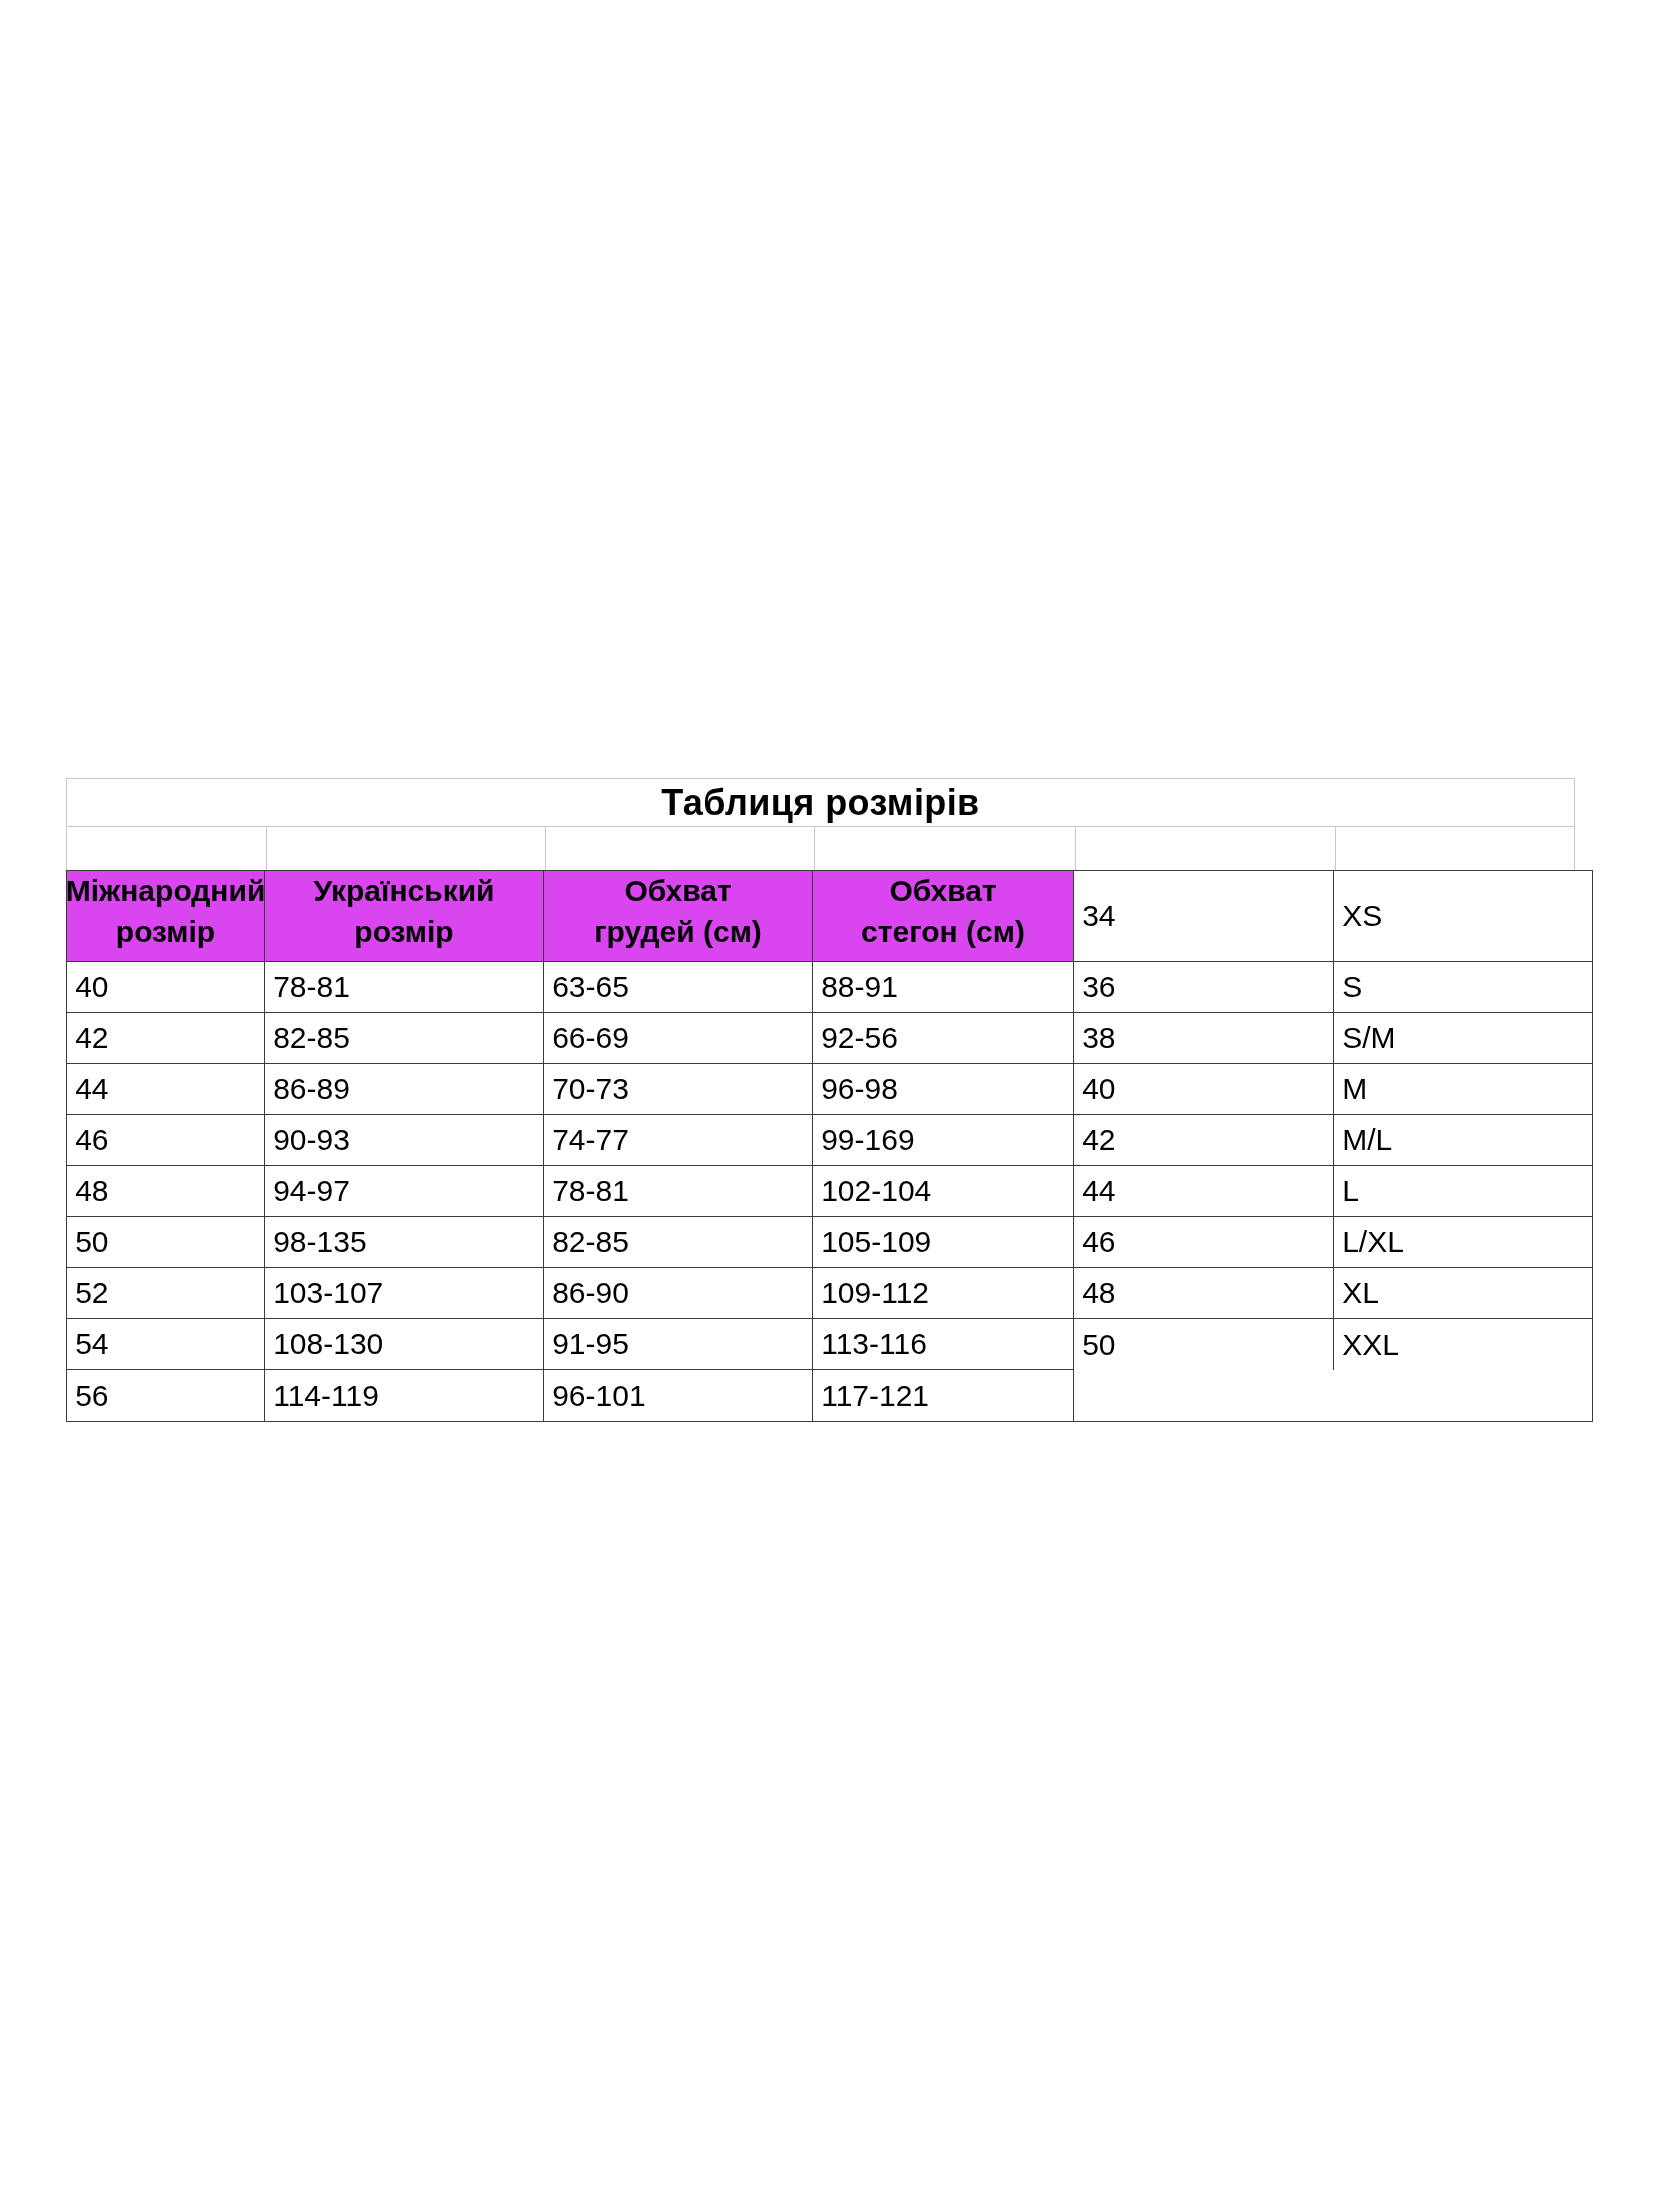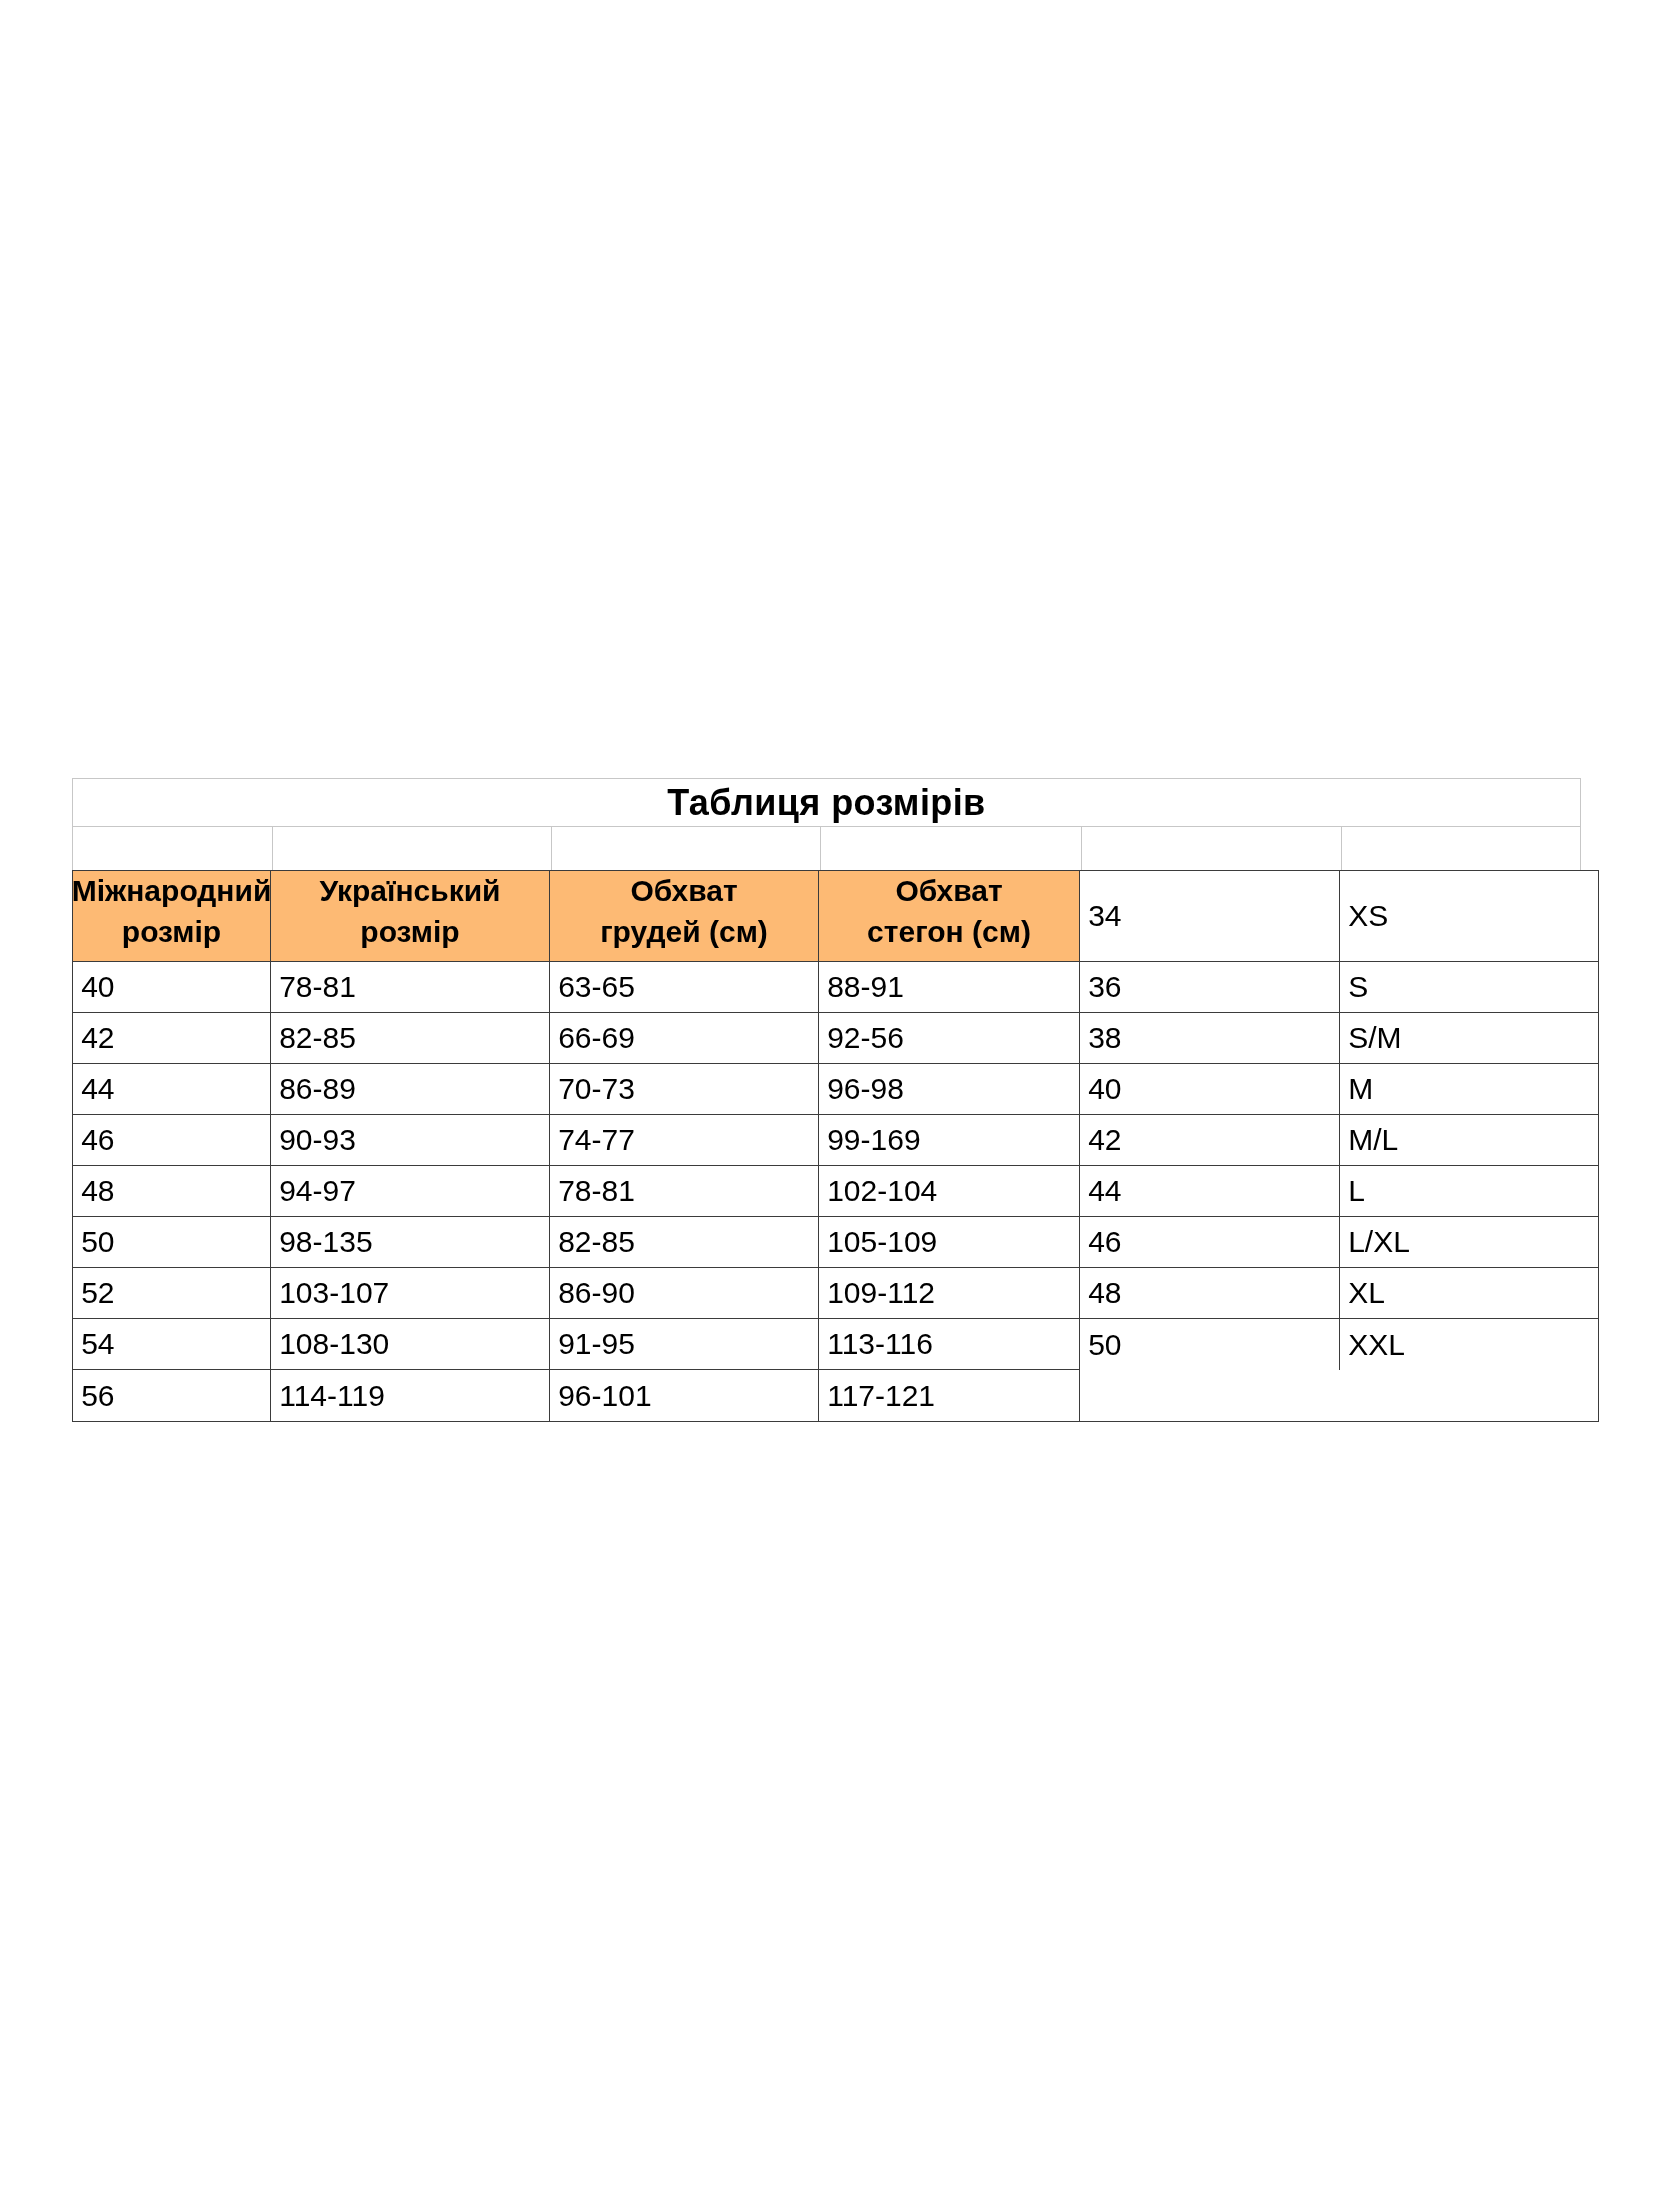--- a/index.html
+++ b/index.html
@@ -9,21 +9,21 @@
   }
   body {
     width: 1654px;
     height: 2205px;
     position: relative;
     font-family: "Liberation Sans", sans-serif;
     color: #000000;
   }
   .sheet {
     position: absolute;
-    left: 72px;
+    left: 66px;
     top: 778px;
     width: 1509px;
   }
   
   .title-row {
     box-sizing: border-box;
     height: 49px;
     border: 0.8px solid #c7c7c7;
     display: flex;
     align-items: center;
@@ -59,21 +59,21 @@
   .grid > div {
     box-sizing: border-box;
     height: 100%;
     border-right: 1.6px solid #3b3b3b;
     border-bottom: 1.6px solid #3b3b3b;
     overflow: hidden;
   }
   .grid > div:nth-child(6n) { border-right: none; }
   .grid > div:nth-last-child(-n+6) { border-bottom: none; }
   .h-cell {
-    background: #fdba74;
+    background: #d946ef;
     display: flex;
     align-items: flex-end;
     justify-content: center;
     text-align: center;
     white-space: pre-line;
     font-weight: bold;
     font-size: 30px;
     line-height: 1.38;
     padding-bottom: 8.2px;
   }

